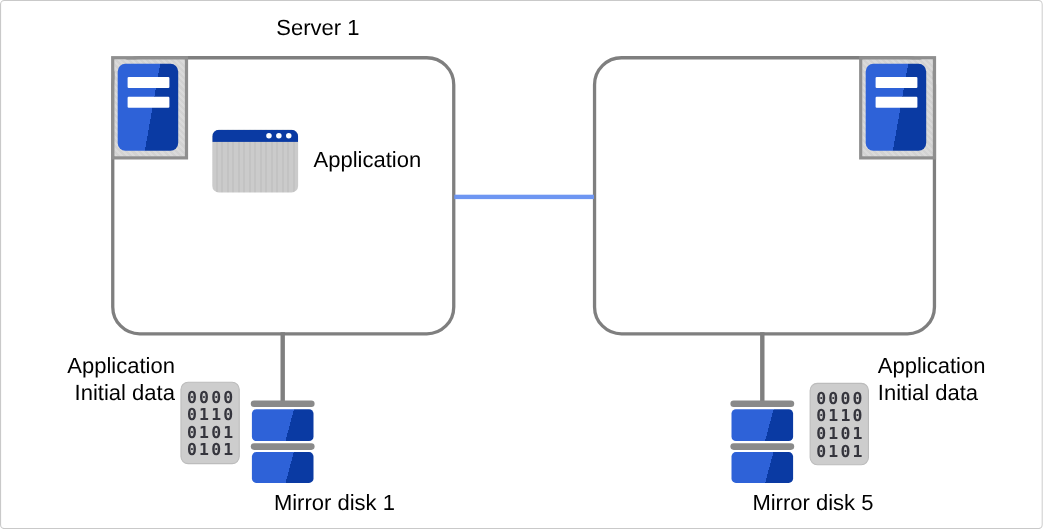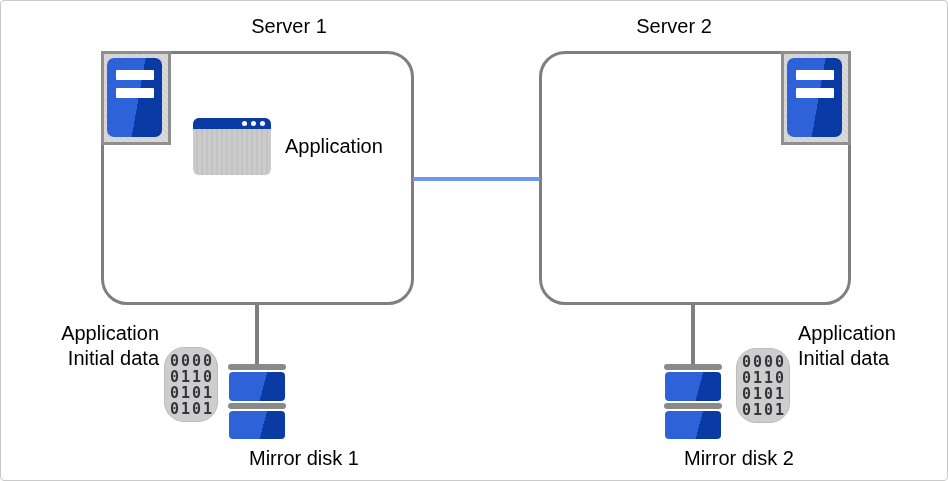--- a/index.html
+++ b/index.html
@@ -79,42 +79,41 @@
   .dbody.db1 { top: 8px; }
   .dbody.db2 { top: 47px; height: 28px; }
   .disk-label { top: 446px; width: 200px; text-align: right; }
   .disk-label.dl1 { left: 158px; }
   .disk-label.dl2 { left: 593px; }
 
   
   .data-icon {
     position: absolute; width: 54px; height: 75px;
     background: var(--data-icon-gray, #cdcdcd);
-    border: 1px solid #bcbcbc; border-radius: 20px;
+    border: 1px solid #bcbcbc; border-radius: 7px;
     box-sizing: border-box; padding-top: 5px;
   }
   .data-icon.da1 { left: 163px; top: 346px; }
   .data-icon.da2 { left: 735px; top: 347px; }
   .brow {
     font-family: "DejaVu Sans Mono", monospace;
     font-weight: bold; font-size: 15px; line-height: 16px;
     letter-spacing: 2px; text-indent: 2px;
     color: #35353d; text-align: center;
   }
   .data-label { top: 320px; width: 140px; line-height: 25px; }
   .data-label.da1 { left: 18px; text-align: right; }
   .data-label.da2 { left: 797px; text-align: left; }
 </style>
 </head>
 <body>
 
 <div class="canvas">
 
   <div class="lbl server-label s1">Server 1</div>
-  <div class="lbl server-label s2">Server 2</div>
 
   <div class="box b1"></div>
   <div class="box b2"></div>
 
   <div class="hlink"></div>
   <div class="vlink v1"></div>
   <div class="vlink v2"></div>
 
   <div class="server-icon si1">
     <div class="tower">
@@ -161,15 +160,15 @@
     <div class="dbody db2"></div>
   </div>
   <div class="disk-icon d2">
     <div class="cap c1"></div>
     <div class="dbody db1"></div>
     <div class="cap c2"></div>
     <div class="dbody db2"></div>
   </div>
 
   <div class="lbl disk-label dl1">Mirror disk 1</div>
-  <div class="lbl disk-label dl2">Mirror disk 2</div>
+  <div class="lbl disk-label dl2">Mirror disk 5</div>
 
 </div>
 
 </body></html>

